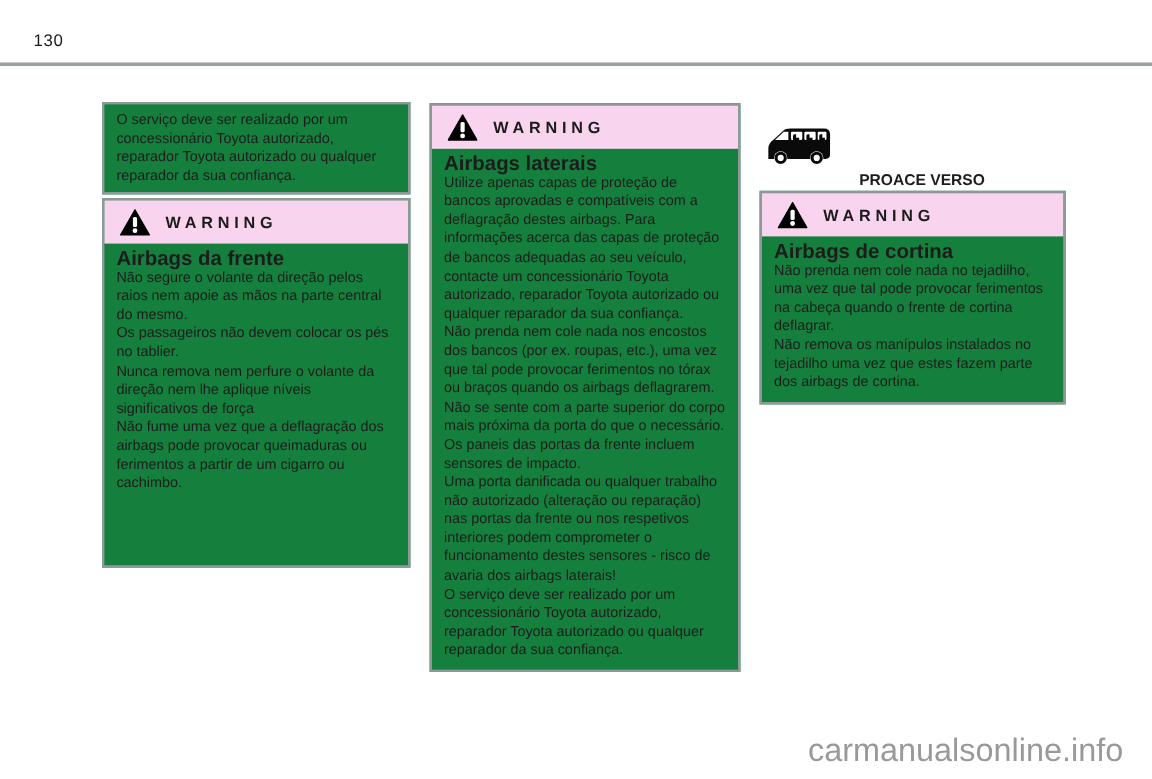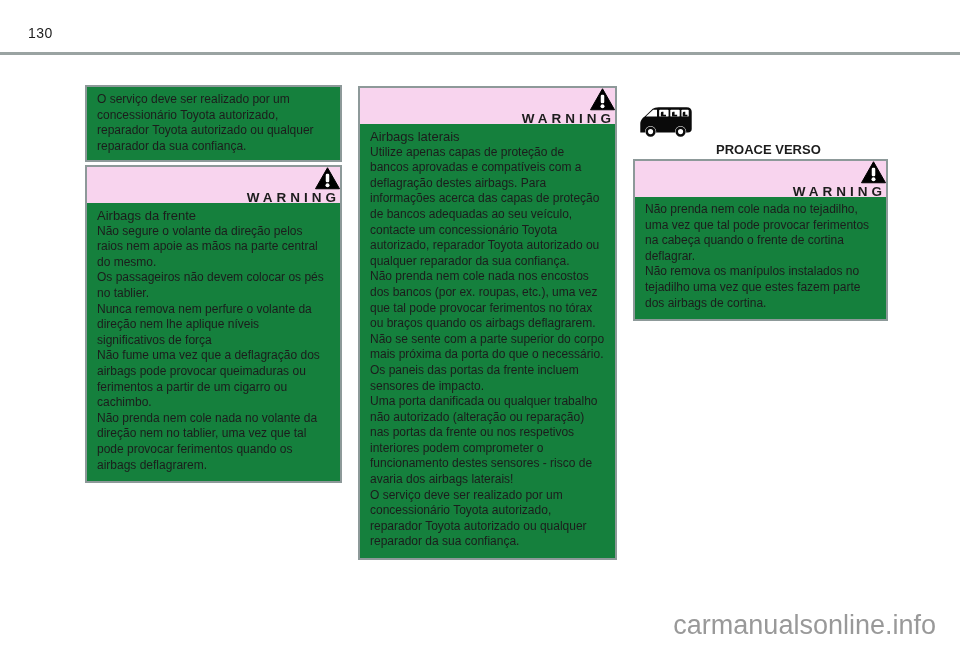--- a/index.html
+++ b/index.html
@@ -51,34 +51,33 @@
     line-height: 15.6px;
   }
   .warnbox { padding: 0; }
   .warnbox-front  { left: 85px;  top: 165px; width: 257px; min-height: 308px; }
   .warnbox-side   { left: 358px; top: 86px;  width: 259px; min-height: 465px; }
   .warnbox-curtain{ left: 633px; top: 159px; width: 255px; min-height: 153px; }
   .warnhead {
     height: 36px;
     background: var(--warning-header-bg);
     display: flex;
-    align-items: flex-end;
+    align-items: center;
     padding-left: 13px;
-    flex-direction: column;
   }
   .tri { width: 25px; height: 23px; display: inline-block; flex: 0 0 auto; }
   .tri svg { display: block; width: 100%; height: 100%; }
   .warnlabel {
     margin-left: 13px;
     font-size: 13.5px;
     font-weight: bold;
     letter-spacing: 4px;
   }
   .warnbody { padding: 5px 10px 8px 10px; }
-  .warntitle { font-size: 13px; line-height: 15.6px; font-weight: normal; }
+  .warntitle { font-size: 17px; line-height: 15.6px; font-weight: bold; }
   .warnbody p { margin: 0; }
   .vehicle-row { position: absolute; left: 636px; top: 97px; }
   .van { position: absolute; left: 0; top: 2px; width: 60px; height: 42px; }
   .van svg { display: block; width: 100%; height: 100%; }
   .vehicle-label {
     position: absolute;
     left: 80px;
     top: 9px;
     font-size: 13px;
     font-weight: bold;
@@ -113,21 +112,20 @@
       </svg>
     </span>
     <span class="warnlabel">WARNING</span>
   </div>
   <div class="warnbody body-text">
     <div class="warntitle">Airbags da frente</div>
     <p>Não segure o volante da direção pelos raios nem apoie as mãos na parte central do mesmo.</p>
     <p>Os passageiros não devem colocar os pés no tablier.</p>
     <p>Nunca remova nem perfure o volante da direção nem lhe aplique níveis significativos de força</p>
     <p>Não fume uma vez que a deflagração dos airbags pode provocar queimaduras ou ferimentos a partir de um cigarro ou cachimbo.</p>
-    <p>Não prenda nem cole nada no volante da direção nem no tablier, uma vez que tal pode provocar ferimentos quando os airbags deflagrarem.</p>
   </div>
 </div>
 
 <div class="box warnbox warnbox-side">
   <div class="warnhead">
     <span class="tri">
       <svg viewBox="0 0 100 90" xmlns="http://www.w3.org/2000/svg">
         <path d="M50 2 L98 86 L2 86 Z" fill="#000" stroke="#000" stroke-width="4" stroke-linejoin="round"></path>
         <rect x="43" y="26" width="14" height="34" rx="5" fill="#fff"></rect>
         <circle cx="50" cy="72" r="8" fill="#fff"></circle>
@@ -171,18 +169,19 @@
     <span class="tri">
       <svg viewBox="0 0 100 90" xmlns="http://www.w3.org/2000/svg">
         <path d="M50 2 L98 86 L2 86 Z" fill="#000" stroke="#000" stroke-width="4" stroke-linejoin="round"></path>
         <rect x="43" y="26" width="14" height="34" rx="5" fill="#fff"></rect>
         <circle cx="50" cy="72" r="8" fill="#fff"></circle>
       </svg>
     </span>
     <span class="warnlabel">WARNING</span>
   </div>
   <div class="warnbody body-text">
+    <div class="warntitle">Airbags de cortina</div>
     <p>Não prenda nem cole nada no tejadilho, uma vez que tal pode provocar ferimentos na cabeça quando o frente de cortina deflagrar.</p>
     <p>Não remova os manípulos instalados no tejadilho uma vez que estes fazem parte dos airbags de cortina.</p>
   </div>
 </div>
 
 <div class="watermark">carmanualsonline.info</div>
 
 </body></html>

